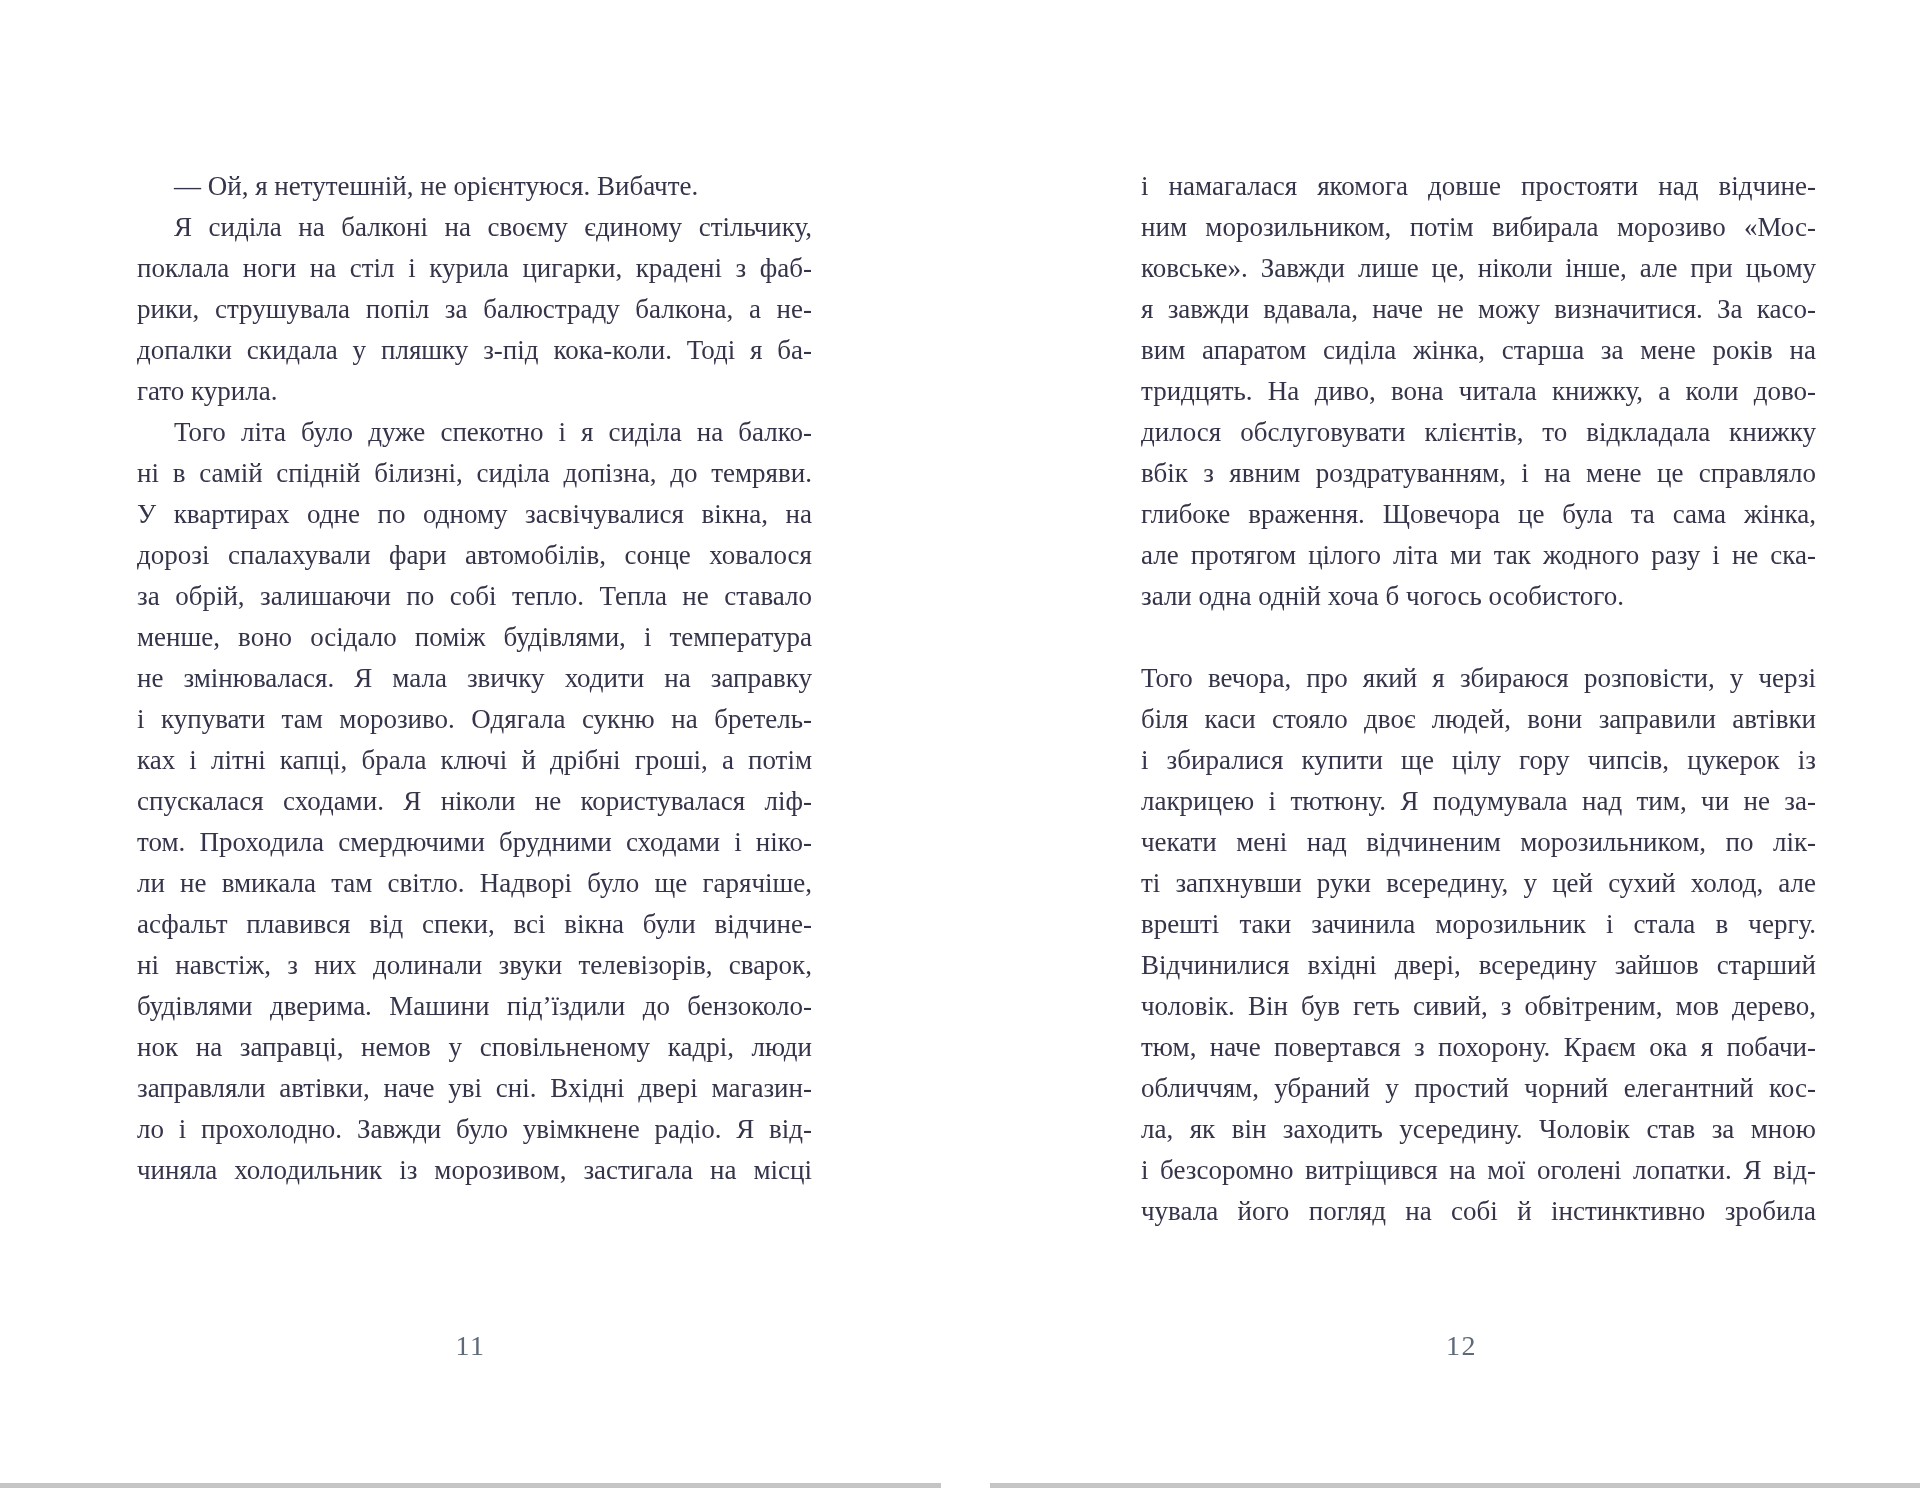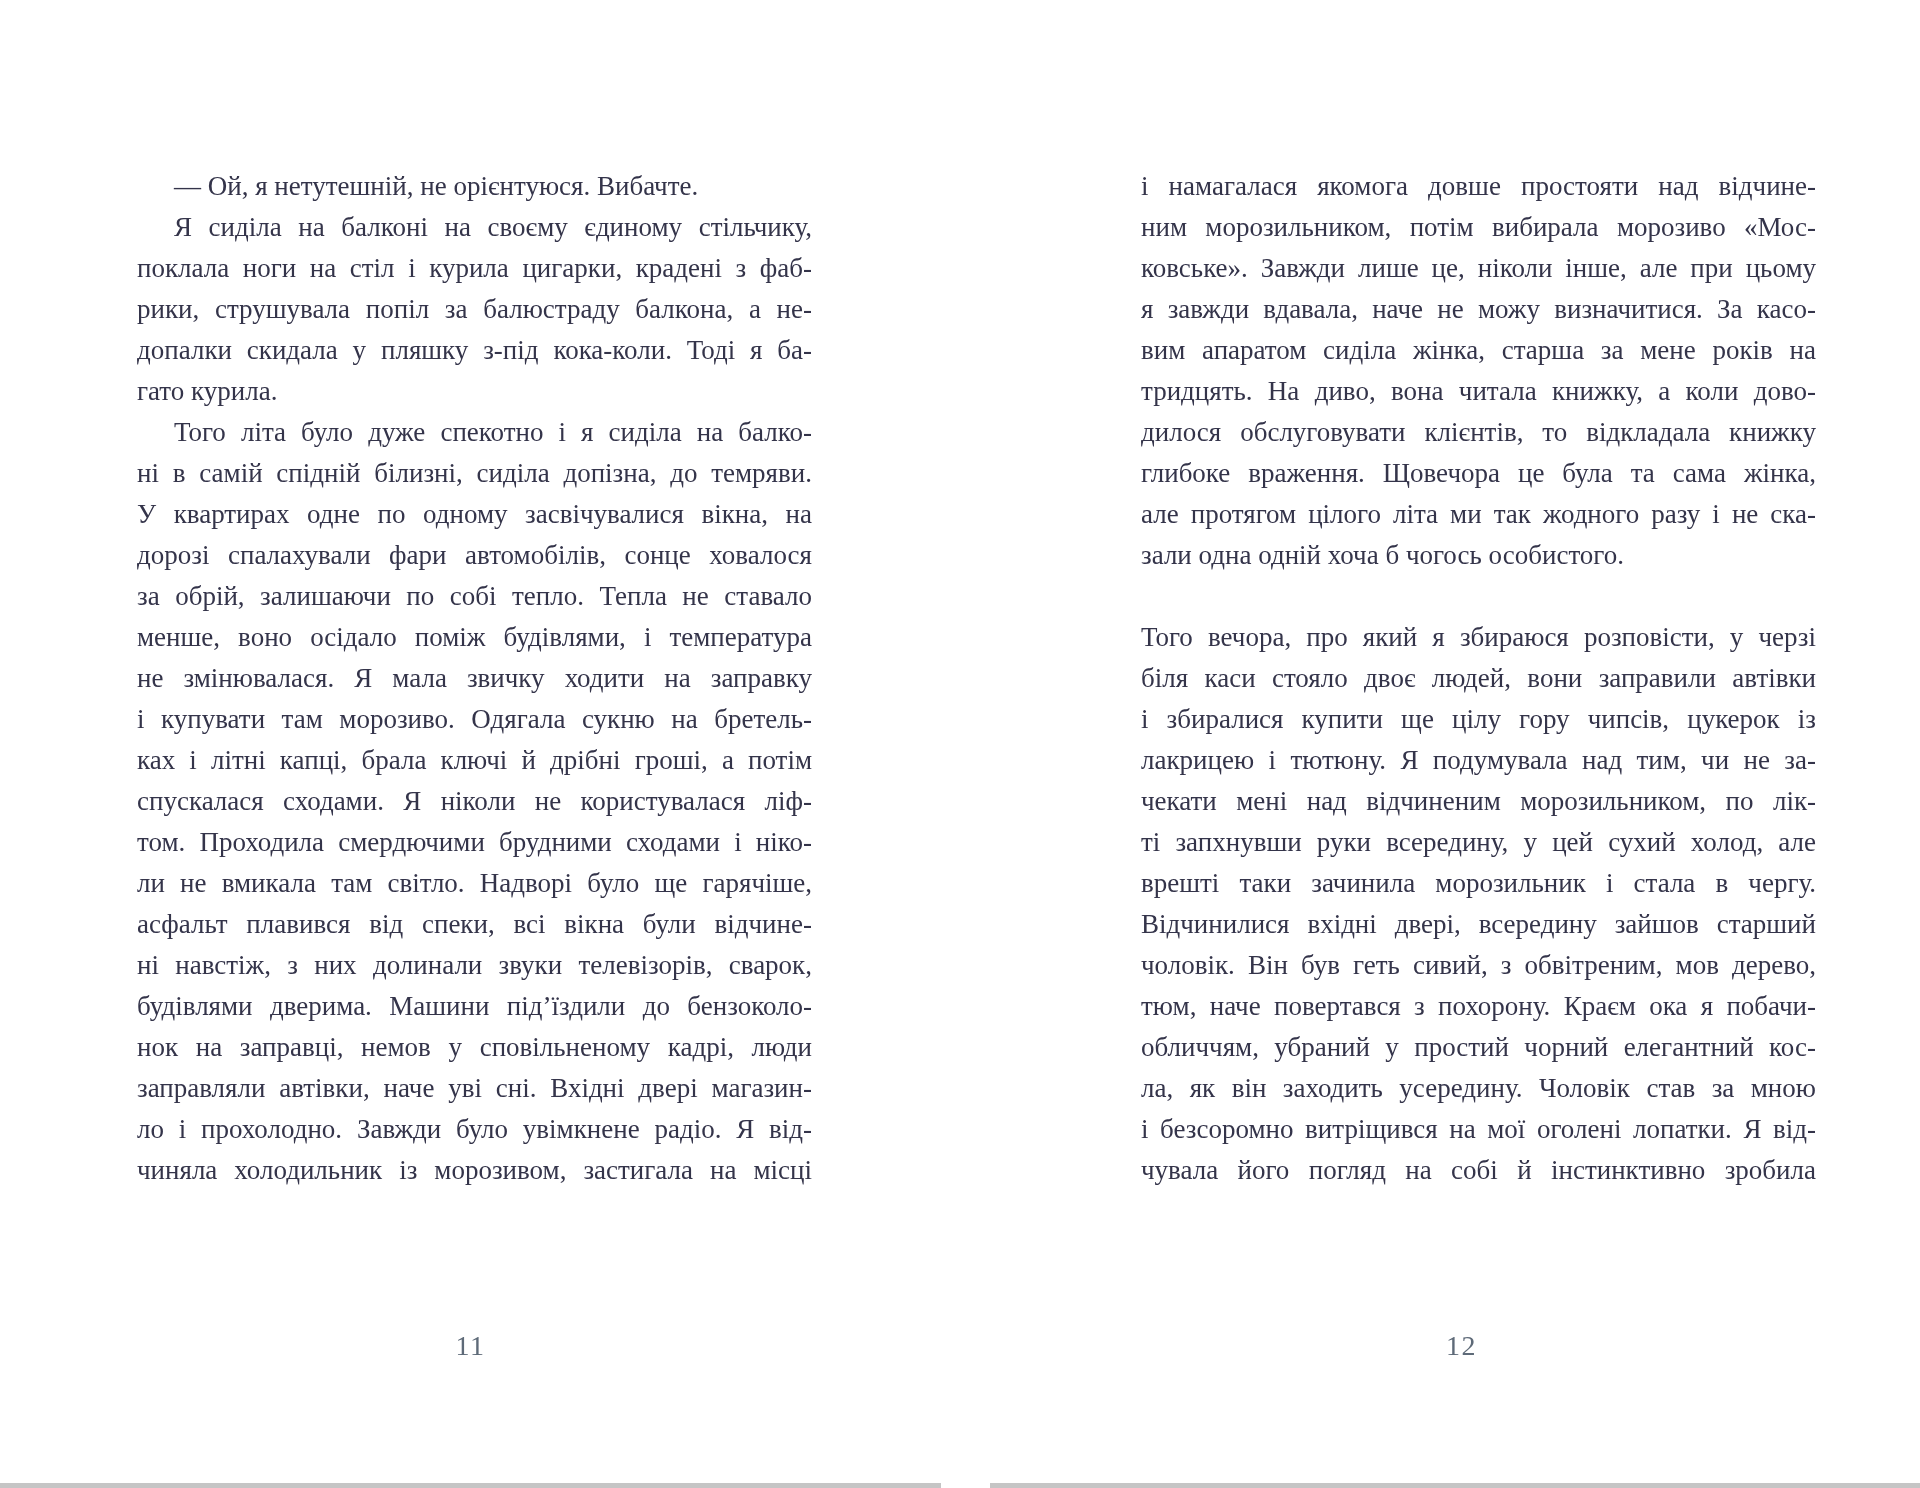--- a/index.html
+++ b/index.html
@@ -69,20 +69,21 @@
 
 <div class="page" id="right-page">
   <div class="textblock">
       <div class="line justify">і намагалася якомога довше простояти над відчине-</div>
       <div class="line justify">ним морозильником, потім вибирала морозиво «Мос-</div>
       <div class="line justify">ковське». Завжди лише це, ніколи інше, але при цьому</div>
       <div class="line justify">я завжди вдавала, наче не можу визначитися. За касо-</div>
       <div class="line justify">вим апаратом сиділа жінка, старша за мене років на</div>
       <div class="line justify">тридцять. На диво, вона читала книжку, а коли дово-</div>
       <div class="line justify">дилося обслуговувати клієнтів, то відкладала книжку</div>
+      <div class="line justify">вбік з явним роздратуванням, і на мене це справляло</div>
       <div class="line justify">глибоке враження. Щовечора це була та сама жінка,</div>
       <div class="line justify">але протягом цілого літа ми так жодного разу і не ска-</div>
       <div class="line">зали одна одній хоча б чогось особистого.</div>
       <div class="line blank"></div>
       <div class="line justify">Того вечора, про який я збираюся розповісти, у черзі</div>
       <div class="line justify">біля каси стояло двоє людей, вони заправили автівки</div>
       <div class="line justify">і збиралися купити ще цілу гору чипсів, цукерок із</div>
       <div class="line justify">лакрицею і тютюну. Я подумувала над тим, чи не за-</div>
       <div class="line justify">чекати мені над відчиненим морозильником, по лік-</div>
       <div class="line justify">ті запхнувши руки всередину, у цей сухий холод, але</div>

